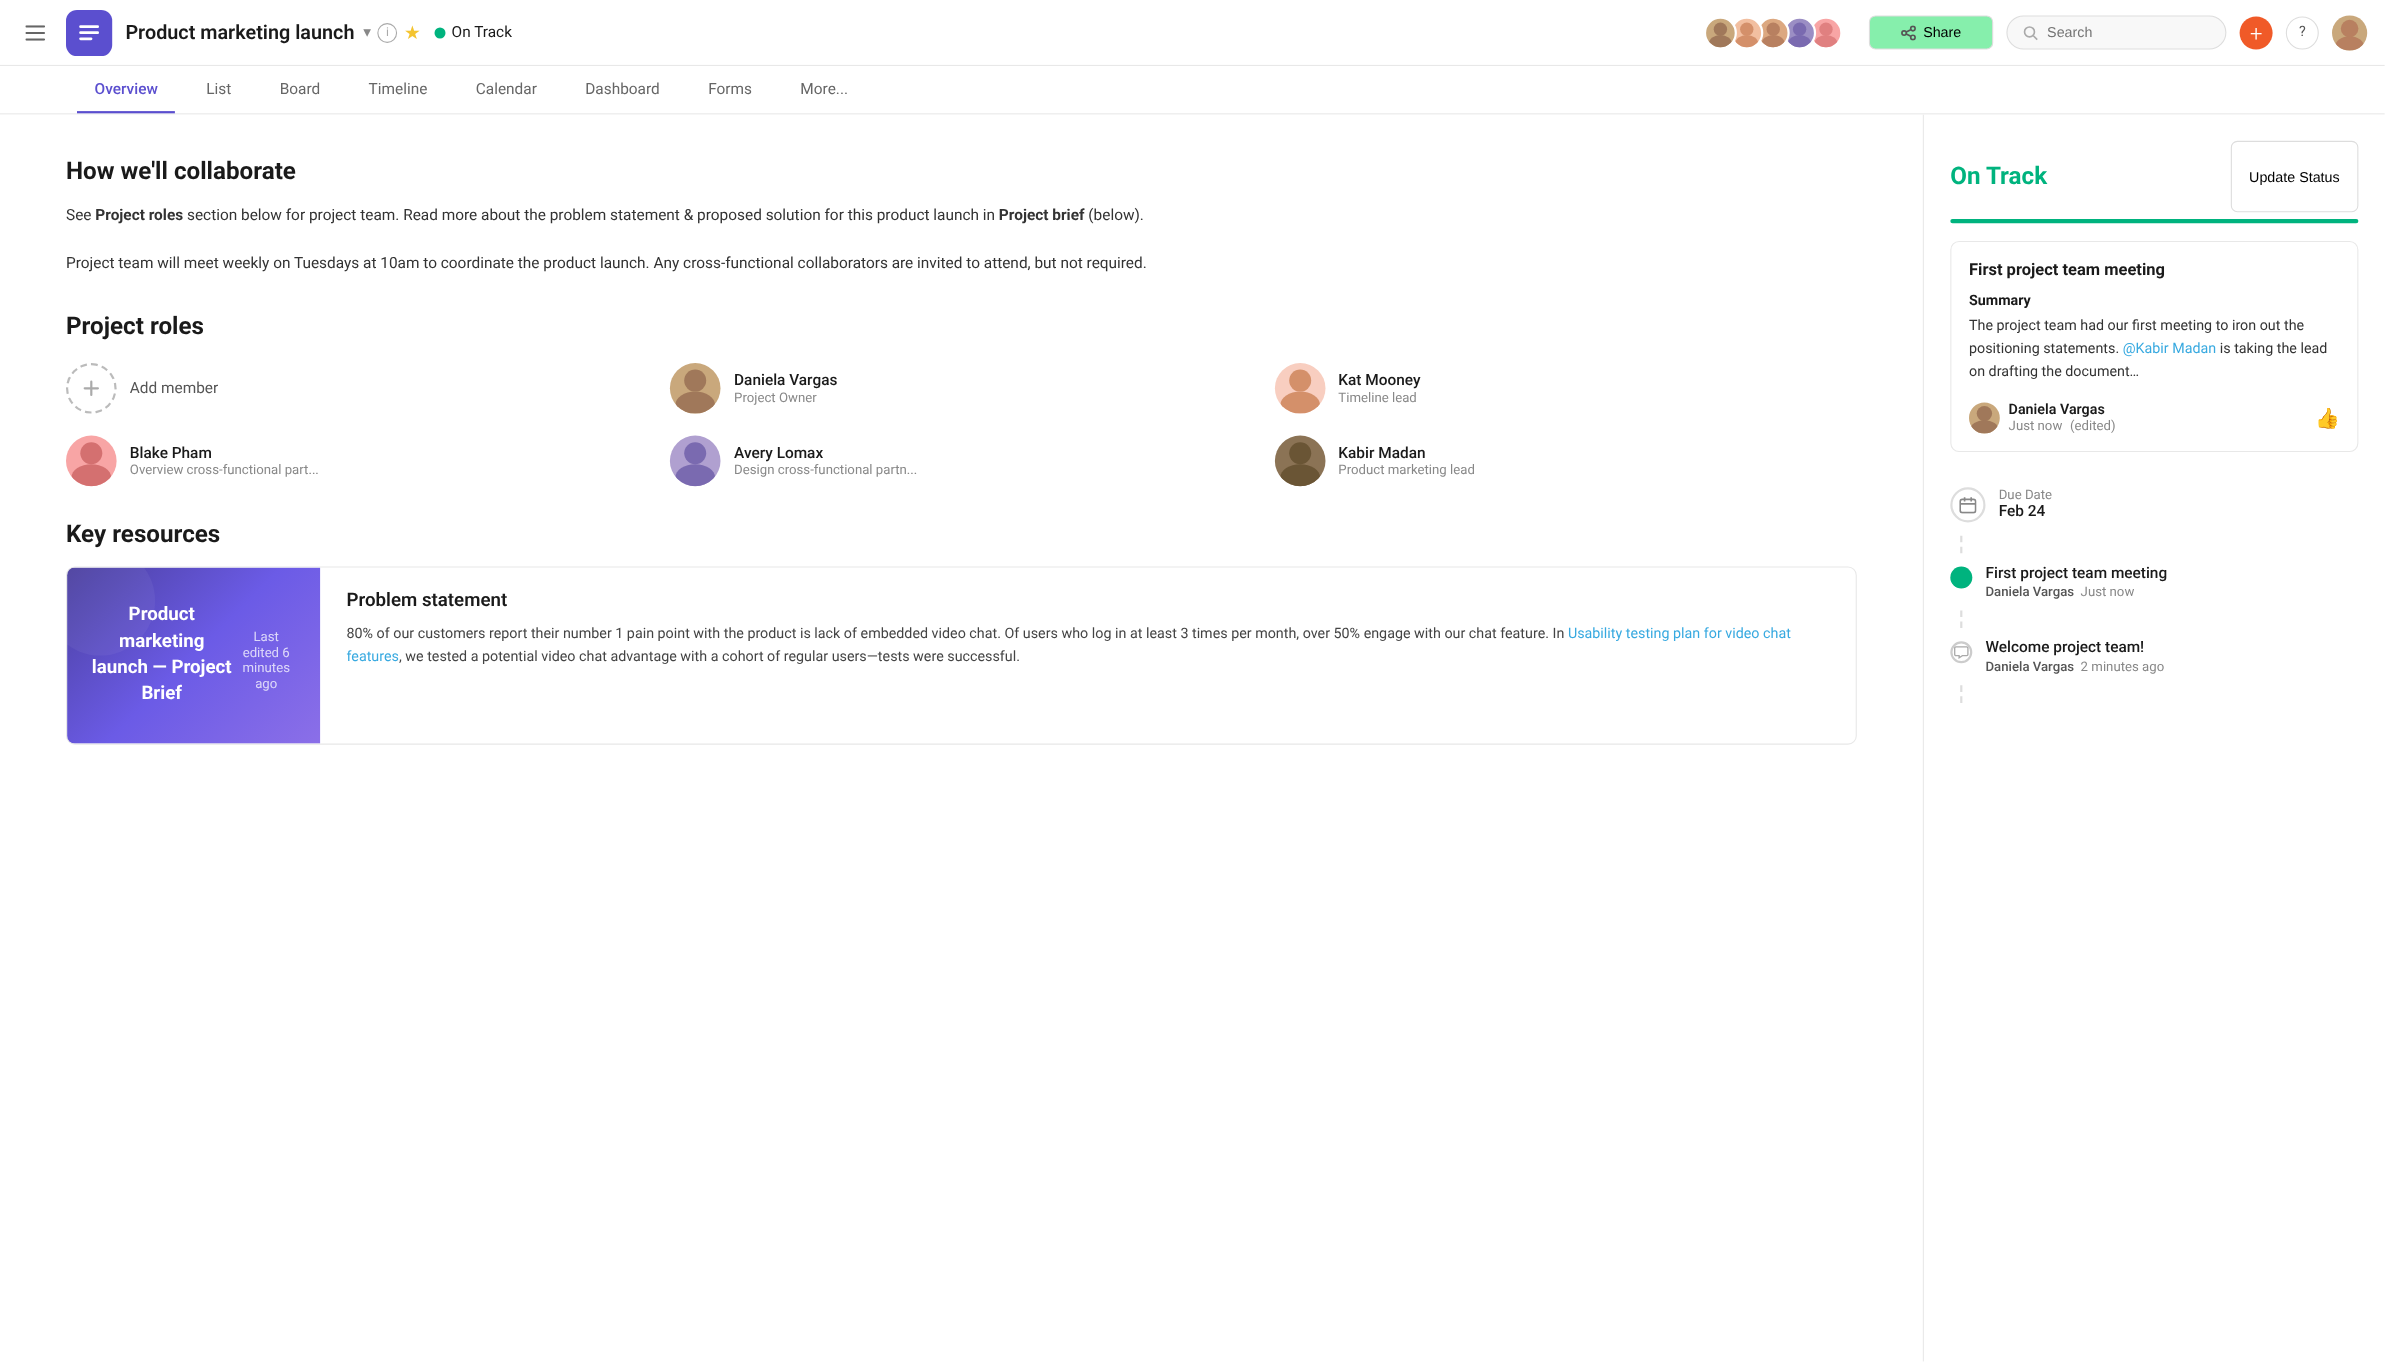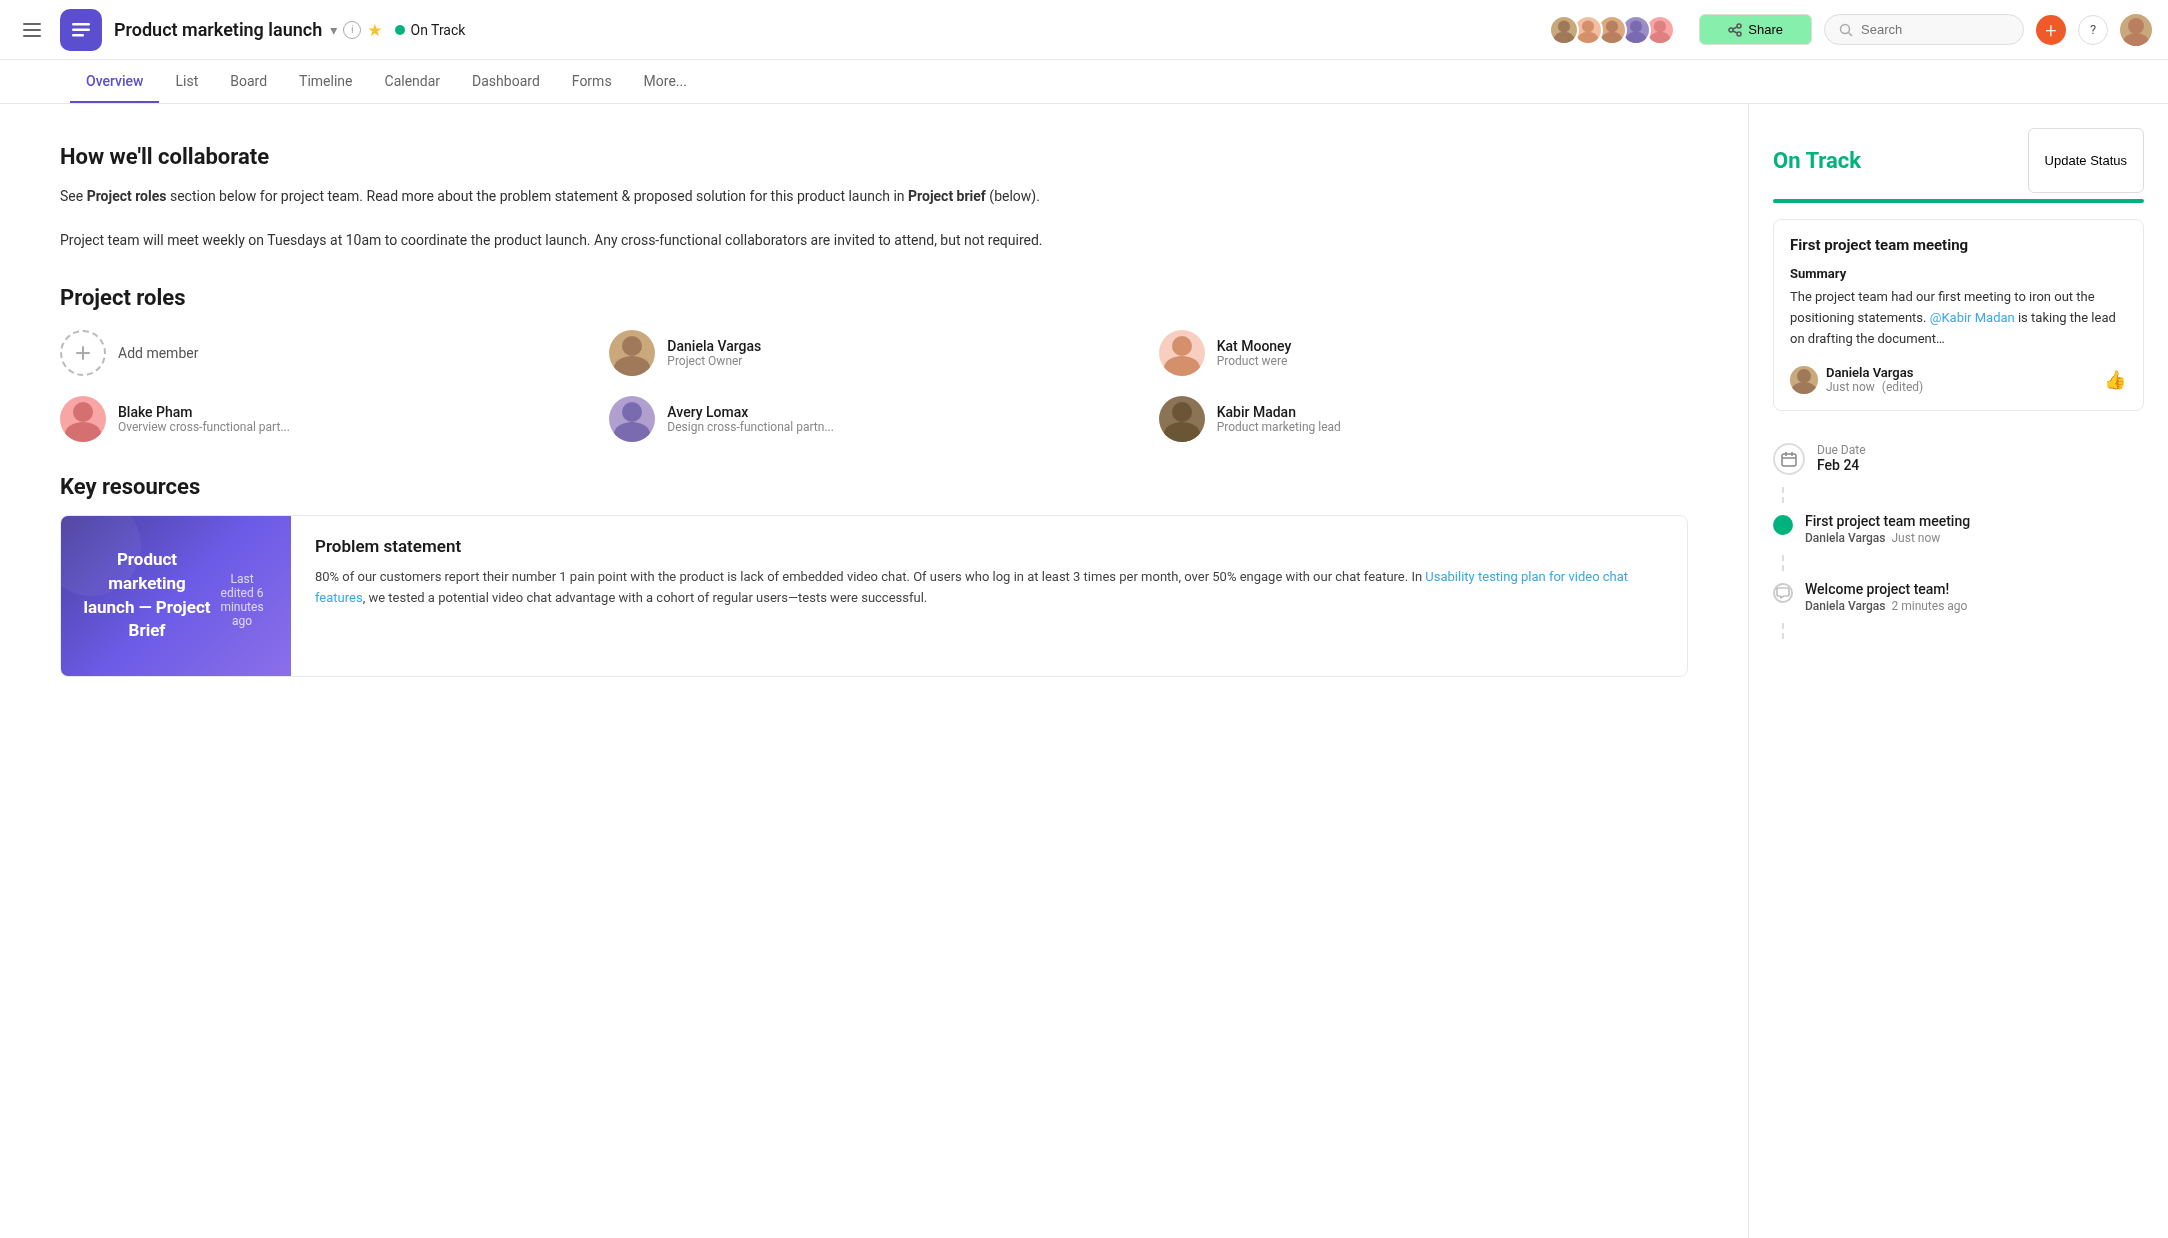--- a/index.html
+++ b/index.html
@@ -21,21 +21,21 @@
     .avatar { width: 30px; height: 30px; border-radius: 50%; border: 2px solid white; margin-left: -6px; overflow: hidden; display: flex; align-items: center; justify-content: center; font-size: 11px; font-weight: 600; }
     .avatar:first-child { margin-left: 0; }
     .share-btn { display: flex; align-items: center; gap: 6px; padding: 7px 28px; border: 1px solid #ddd; border-radius: 6px; background: #86efac; cursor: pointer; font-size: 13px; font-weight: 500; margin-left: 12px; }
     .search-box { display: flex; align-items: center; gap: 8px; padding: 7px 14px; border: 1px solid #ddd; border-radius: 20px; background: #f8f8f8; min-width: 200px; }
     .search-box input { border: none; background: transparent; outline: none; font-size: 13px; width: 130px; }
     .plus-btn { width: 30px; height: 30px; border-radius: 50%; background: #f05a28; display: flex; align-items: center; justify-content: center; cursor: pointer; color: white; font-size: 20px; font-weight: 300; flex-shrink: 0; }
     .help-btn { width: 30px; height: 30px; border-radius: 50%; border: 1px solid #ddd; display: flex; align-items: center; justify-content: center; cursor: pointer; font-size: 13px; color: #555; }
     .user-avatar { width: 32px; height: 32px; border-radius: 50%; background: #c9a87c; overflow: hidden; display: flex; align-items: center; justify-content: center; cursor: pointer; }
 
     
-    .subnav { display: flex; align-items: center; gap: 0; padding: 0 70px; border-bottom: 1px solid #e8e8e8; height: 44px; }
+    .subnav { display: flex; align-items: center; gap: 12px; padding: 0 70px; border-bottom: 1px solid #e8e8e8; height: 44px; }
     .subnav-tab { padding: 12px 16px; font-size: 14px; color: #666; cursor: pointer; border-bottom: 2px solid transparent; text-decoration: none; }
     .subnav-tab.active { color: #5b4fcf; border-bottom: 2px solid #5b4fcf; font-weight: 500; }
 
     
     .main-layout { display: flex; height: calc(100vh - 104px); overflow: hidden; }
 
     
     .left-content { flex: 1; overflow-y: auto; padding: 40px 60px; }
     .section-title { font-size: 22px; font-weight: 700; color: #1a1a1a; margin-bottom: 16px; }
     .section-body { font-size: 14px; line-height: 1.7; color: #333; margin-bottom: 20px; }
@@ -253,21 +253,21 @@
 
         <div class="role-card">
           <div class="role-avatar" style="background:#f8cec0;">
             <svg width="46" height="46" viewBox="0 0 46 46">
                 <circle cx="23" cy="16" r="10" fill="#d4906a"></circle>
                 <ellipse cx="23" cy="38" rx="18" ry="12" fill="#d4906a"></ellipse>
               </svg>
           </div>
           <div class="role-info">
             <span class="role-name">Kat Mooney</span>
-            <span class="role-title">Product were</span>
+            <span class="role-title">Timeline lead</span>
           </div>
         </div>
 
         <div class="role-card">
           <div class="role-avatar" style="background:#f8a5a5;">
             <svg width="46" height="46" viewBox="0 0 46 46">
                 <circle cx="23" cy="16" r="10" fill="#d47070"></circle>
                 <ellipse cx="23" cy="38" rx="18" ry="12" fill="#d47070"></ellipse>
               </svg>
           </div>

